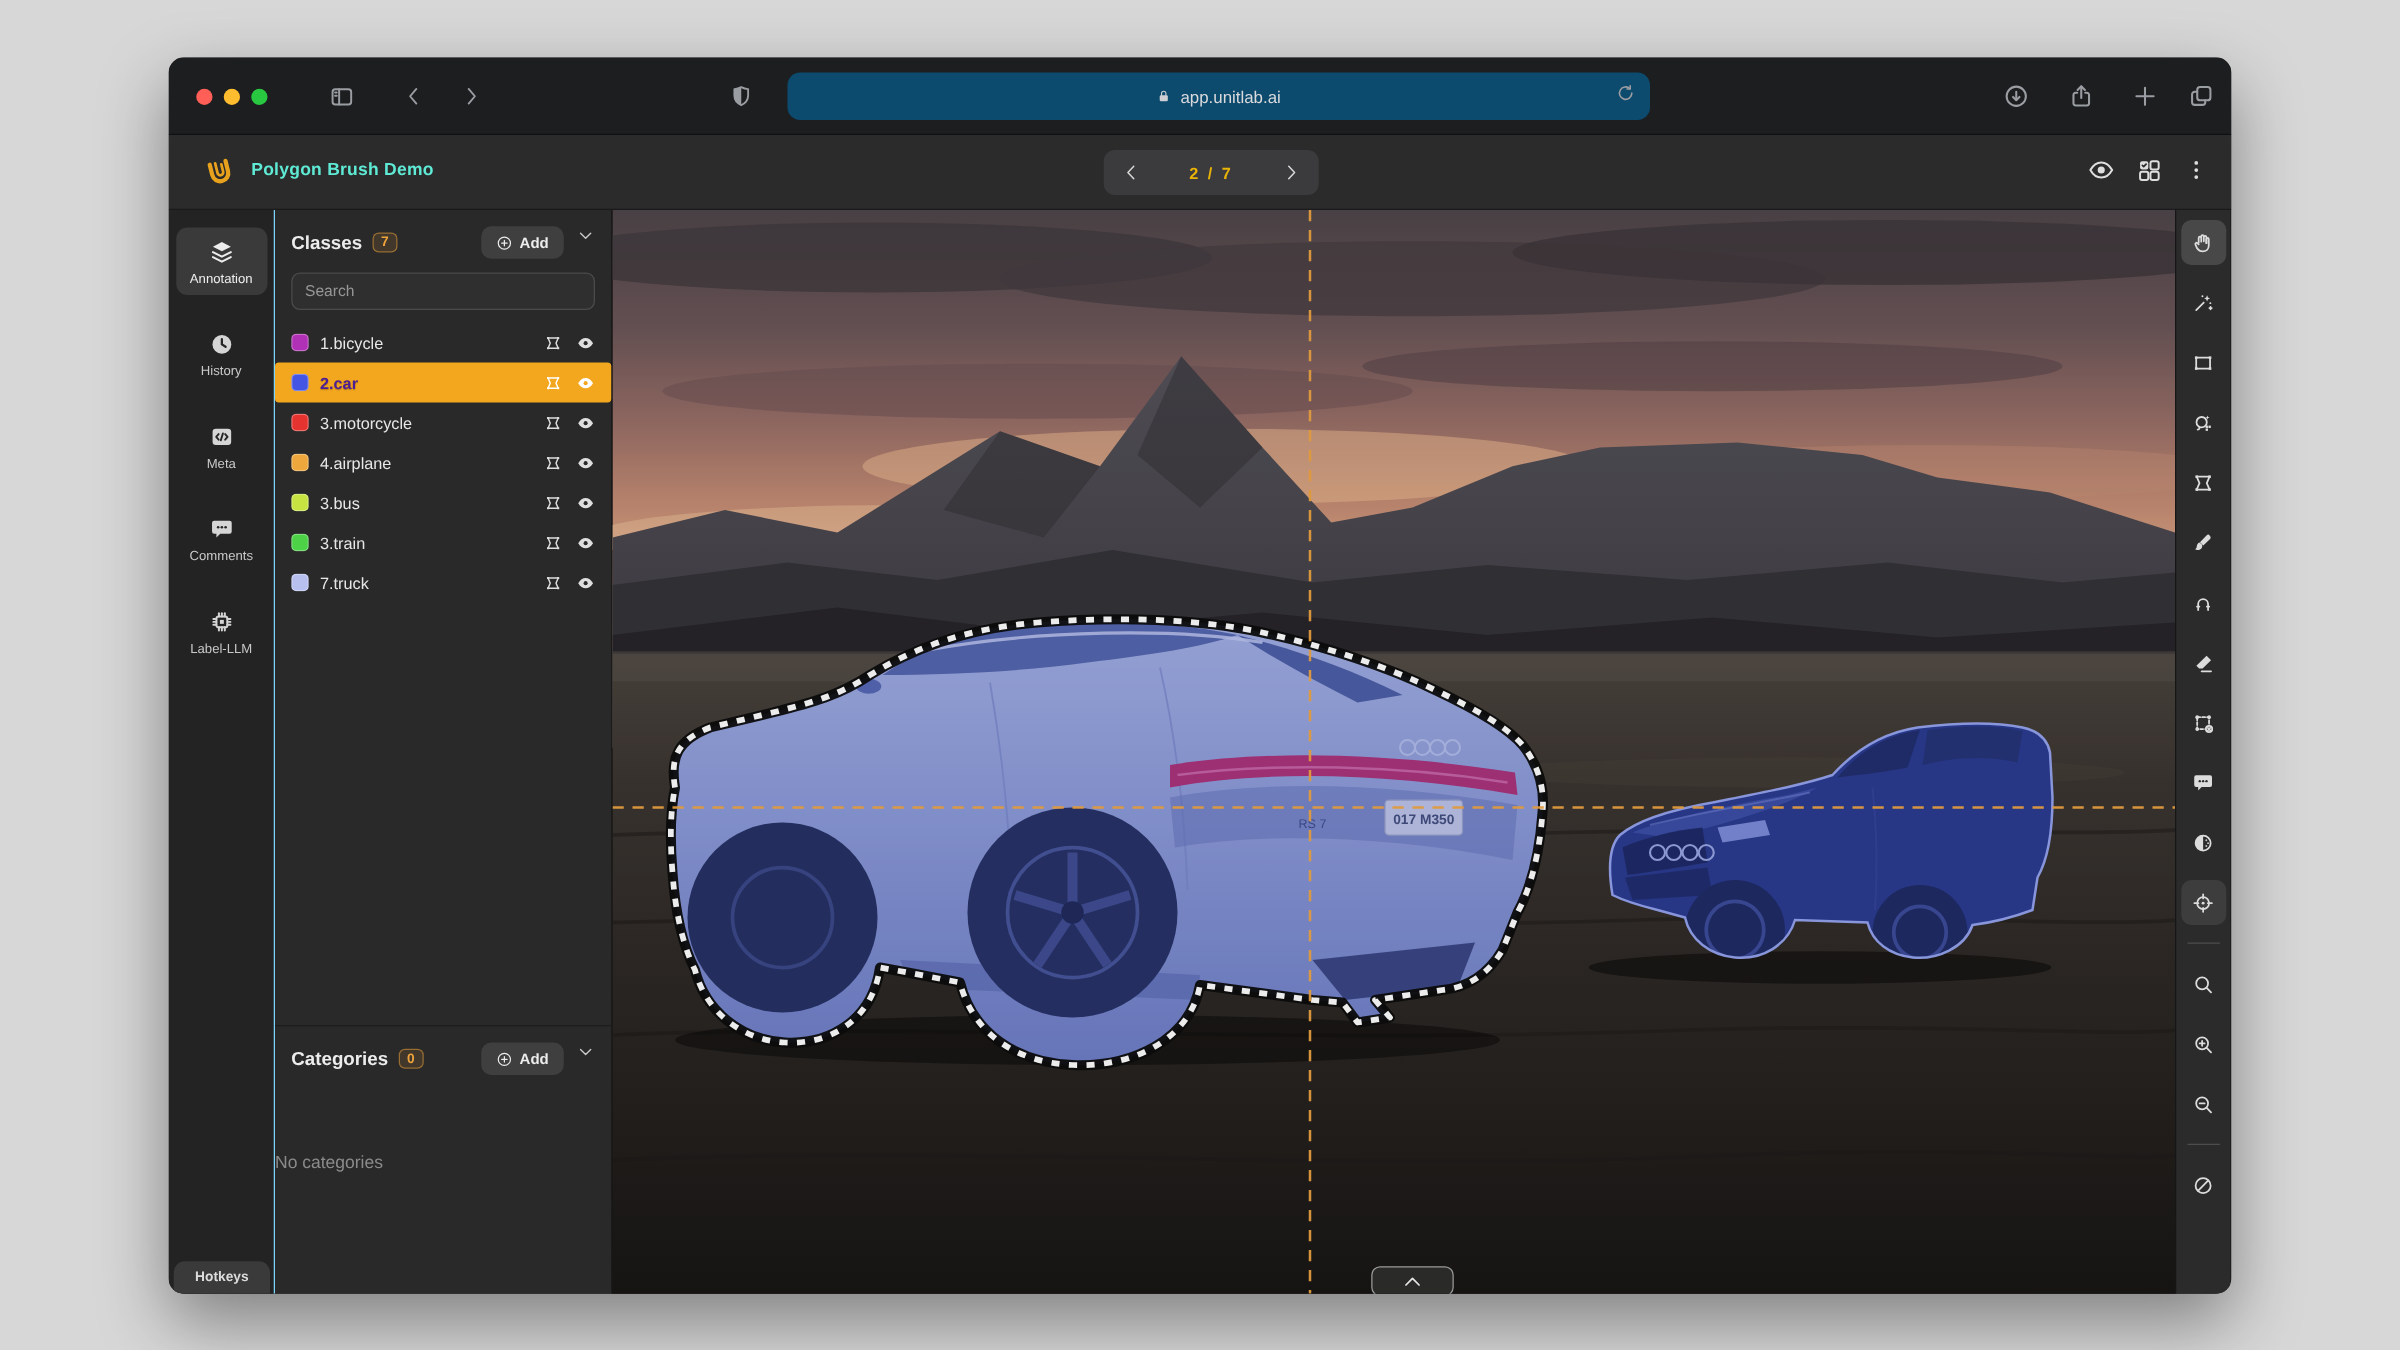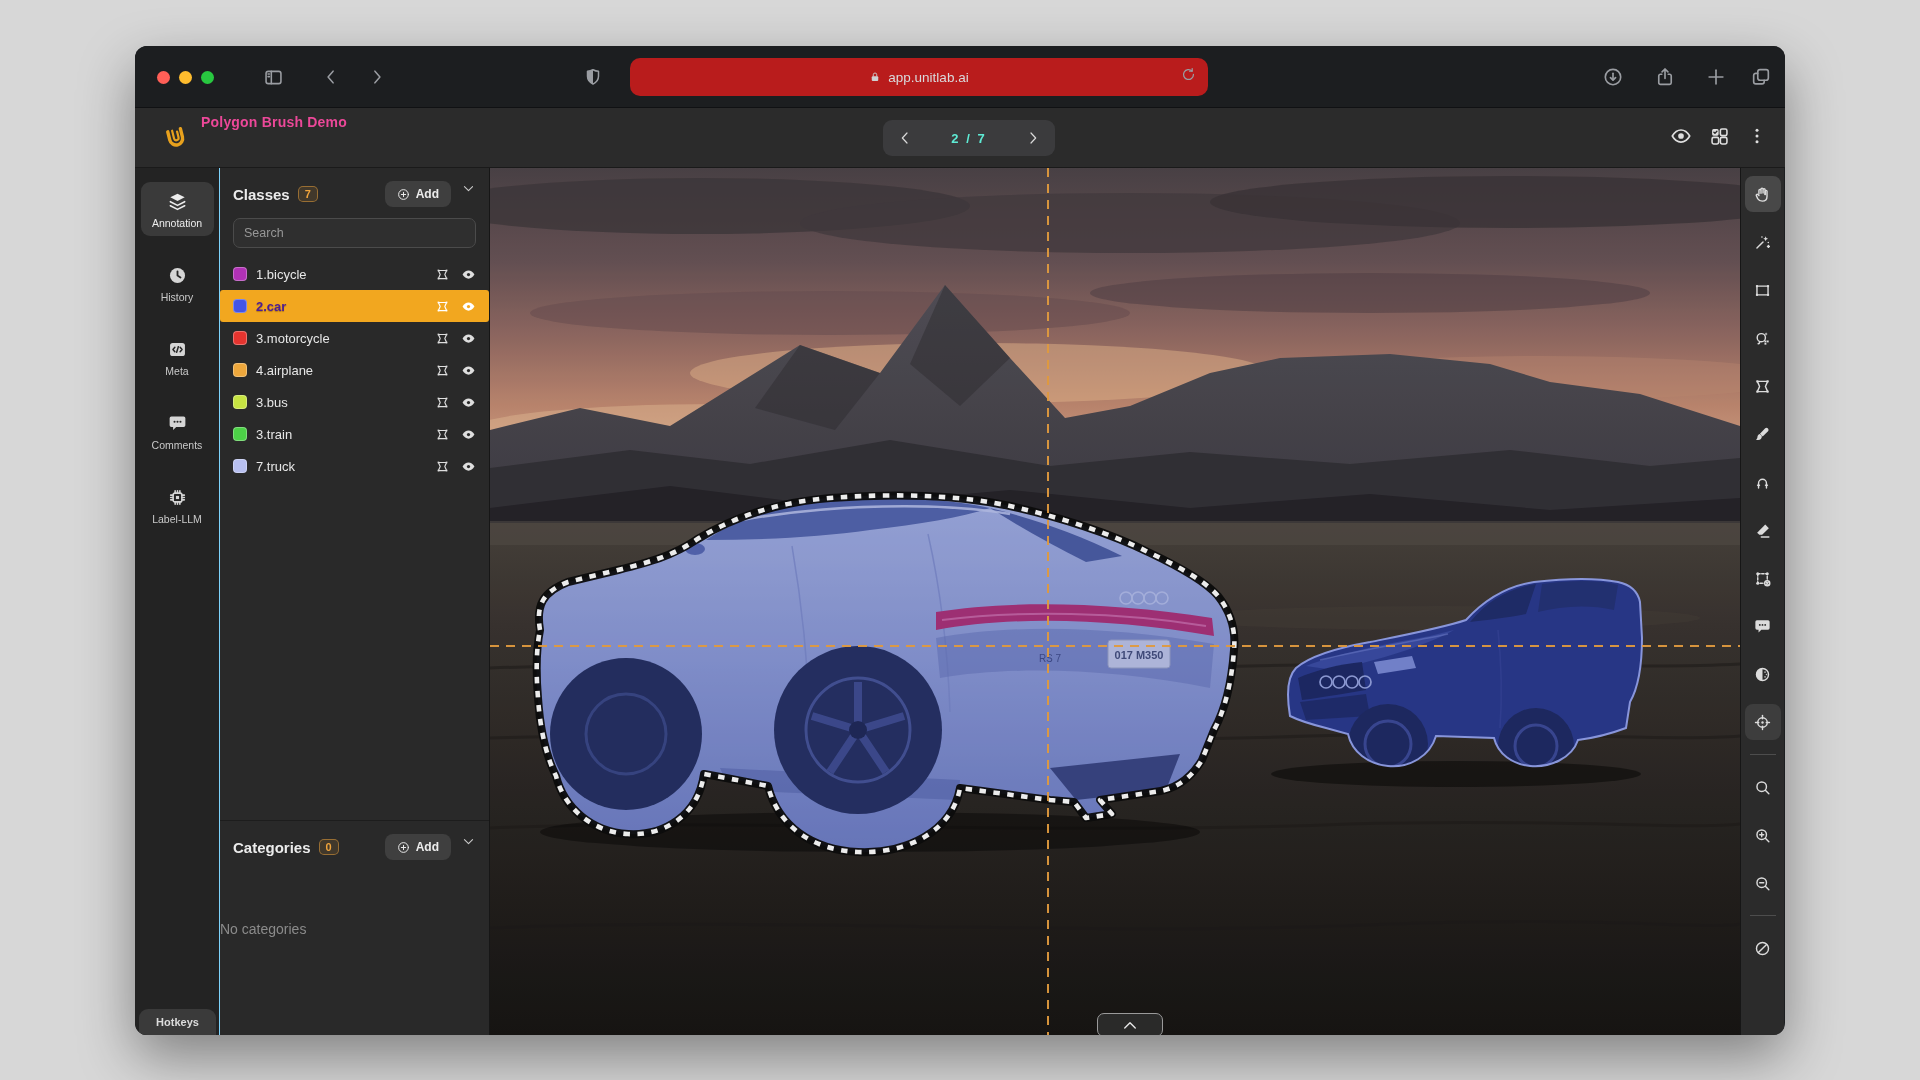--- a/index.html
+++ b/index.html
@@ -7,32 +7,32 @@
 
   .window { position:absolute; left:135px; top:46px; width:1650px; height:989px;
     border-radius:12px; overflow:hidden; background:#1c1e20;
     box-shadow:0 22px 55px rgba(0,0,0,.4); }
 
   
   .chrome { position:absolute; left:0; top:0; width:100%; height:62px; background:#1c1e20; border-bottom:1px solid #101113; }
   .dot { position:absolute; top:25px; width:13px; height:13px; border-radius:50%; }
   .chrome .ic { color:#9a9da2; }
   .chrome-btn { position:absolute; top:19px; width:24px; height:24px; display:grid; place-items:center; }
-  .urlbar { position:absolute; left:495px; top:12px; width:578px; height:38px; border-radius:10px; background:#b91c1c;
+  .urlbar { position:absolute; left:495px; top:12px; width:690px; height:38px; border-radius:10px; background:#0c4a6e;
     display:flex; align-items:center; justify-content:center; color:#d9dadc; font-size:13.5px; }
   .urlbar .lock { margin-right:7px; color:#cfd0d3; }
   .reload { position:absolute; right:11px; top:8px; color:#a9abaf; }
 
   
   .appbar { position:absolute; left:0; top:62px; width:100%; height:60px; background:#2b2b2b; border-bottom:1px solid #1a1a1a; }
   .logo { position:absolute; left:26px; top:15px; }
-  .app-title { position:absolute; left:66px; top:6px; color:#ec4899; font-size:14px; font-weight:bold; letter-spacing:.2px; }
+  .app-title { position:absolute; left:66px; top:19px; color:#5eead4; font-size:14px; font-weight:bold; letter-spacing:.2px; }
   .pager { position:absolute; left:748px; top:12px; width:172px; height:36px; background:#3b3b3d; border-radius:9px;
     display:flex; align-items:center; justify-content:space-between; padding:0 14px; }
-  .pager .num { color:#5eead4; font-size:13px; font-weight:bold; letter-spacing:2px; }
+  .pager .num { color:#eab308; font-size:13px; font-weight:bold; letter-spacing:2px; }
   .pager .ic { color:#d8d8d8; }
   .appbar-right { position:absolute; right:18px; top:17px; display:flex; gap:17px; align-items:center; color:#dedede; }
 
   
   .main { position:absolute; left:0; top:122px; width:100%; height:867px; display:flex; }
 
   
   .rail { width:85px; background:#232323; border-right:1px solid #7dd3fc; position:relative; padding-top:14px; }
   .rail-item { width:73px; margin:0 auto 20px; padding:9px 2px 7px; border-radius:9px; display:flex; flex-direction:column;
     align-items:center; gap:5px; color:#d5d5d5; }

